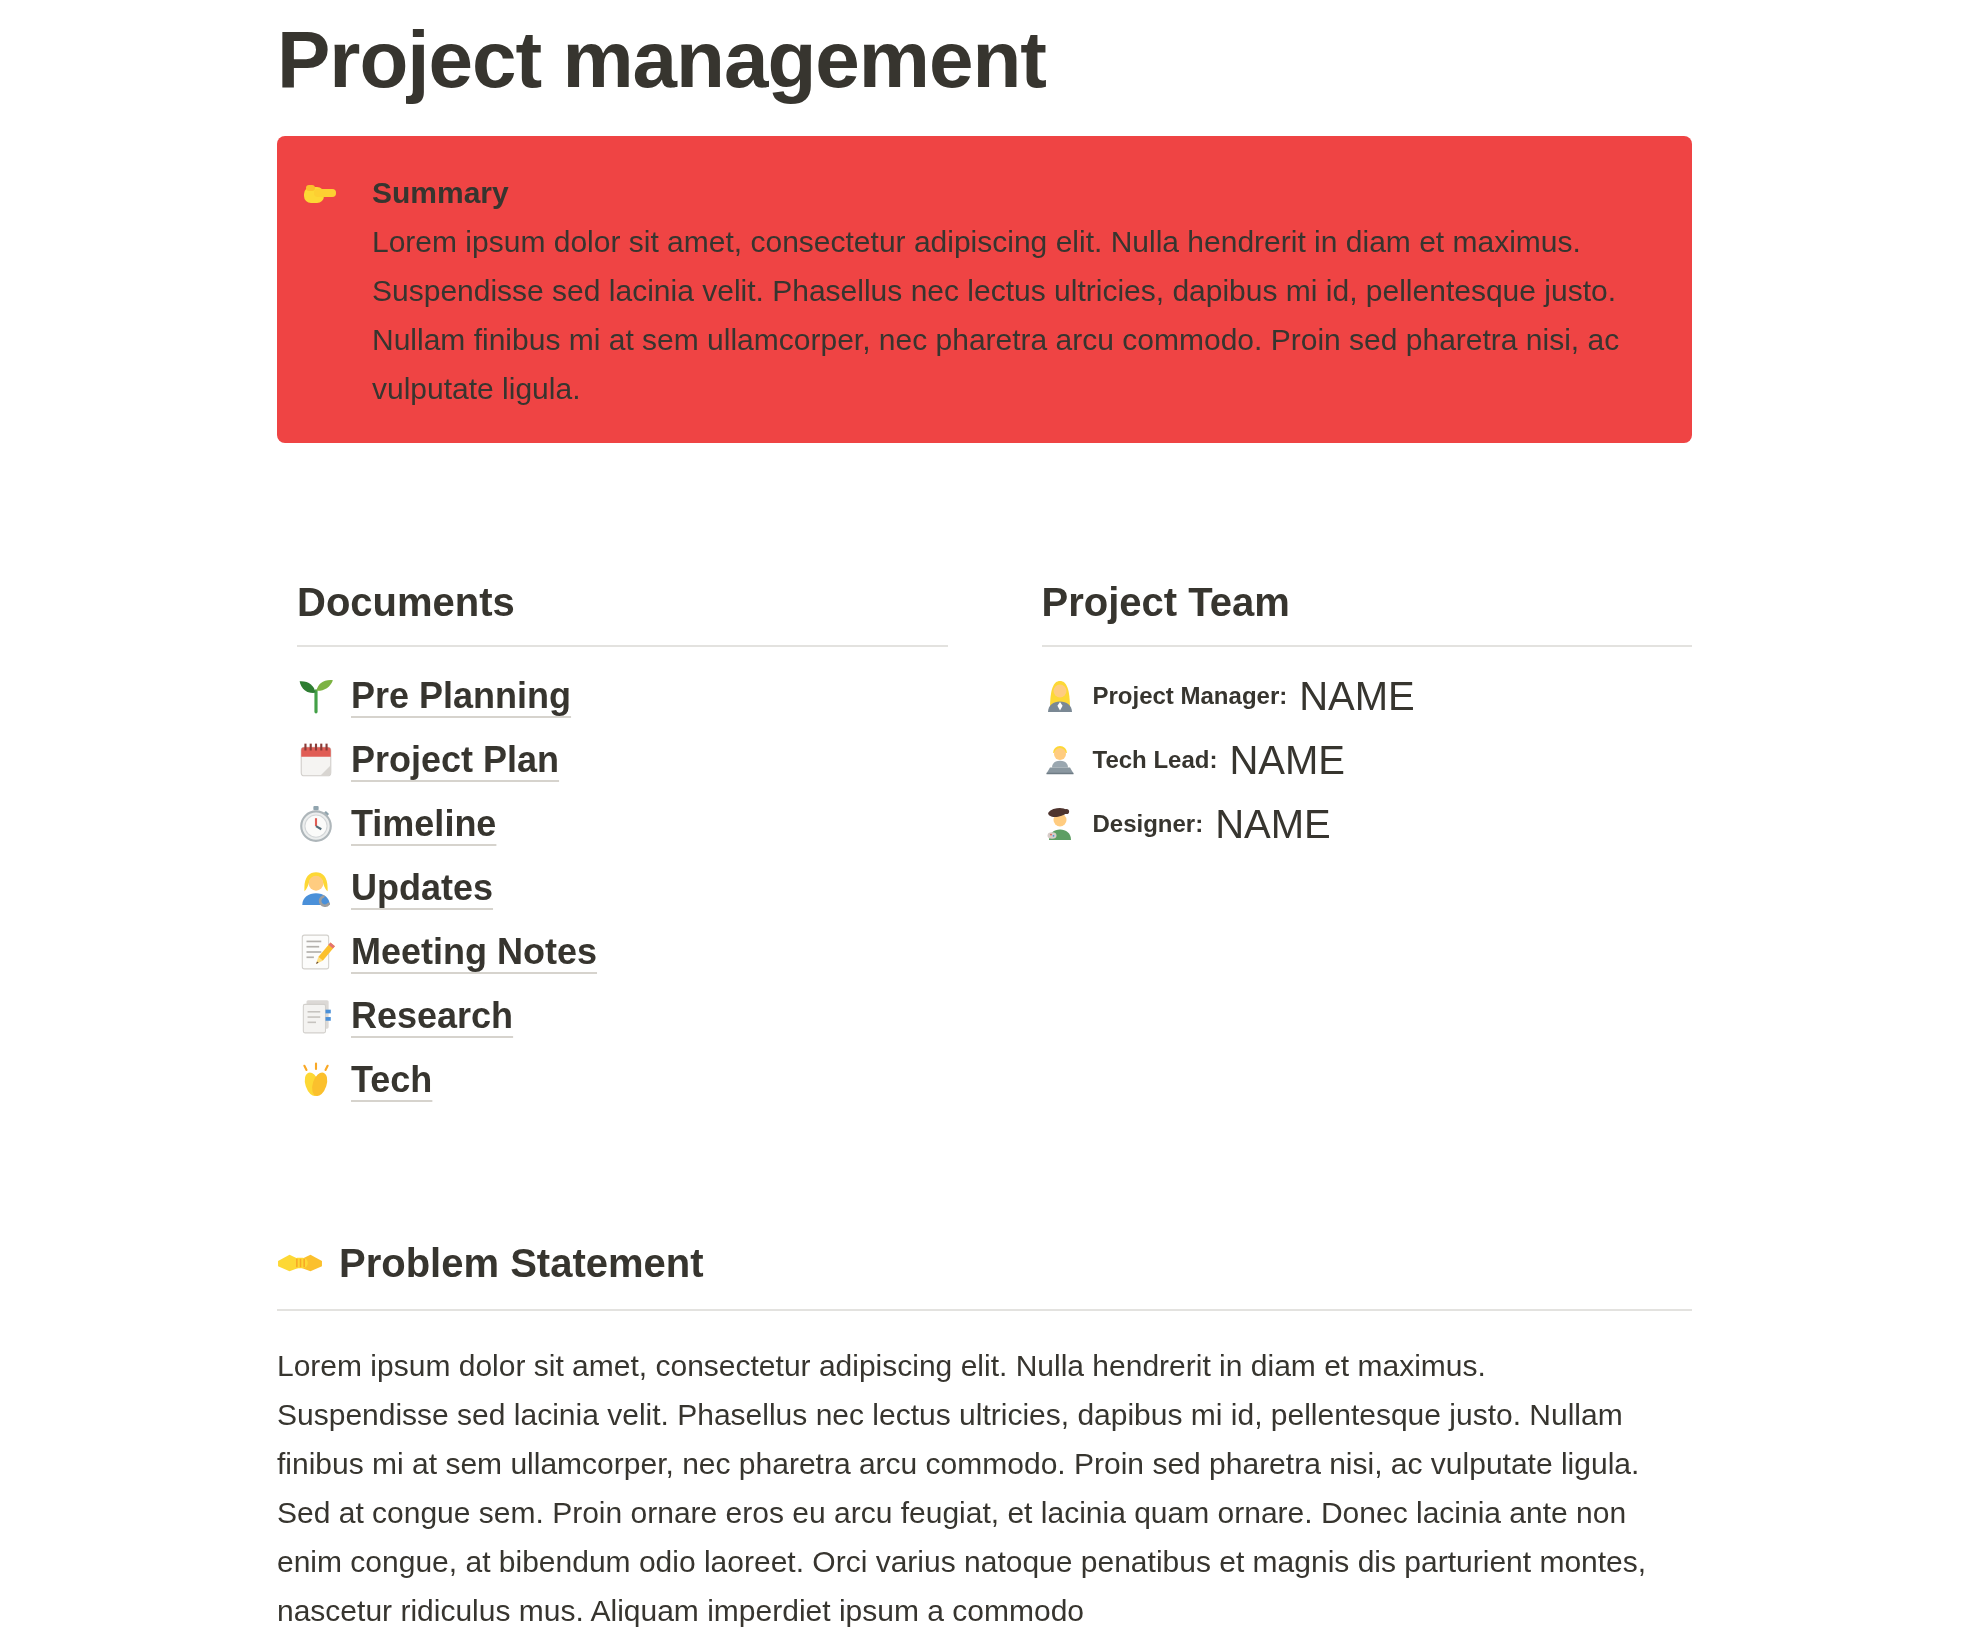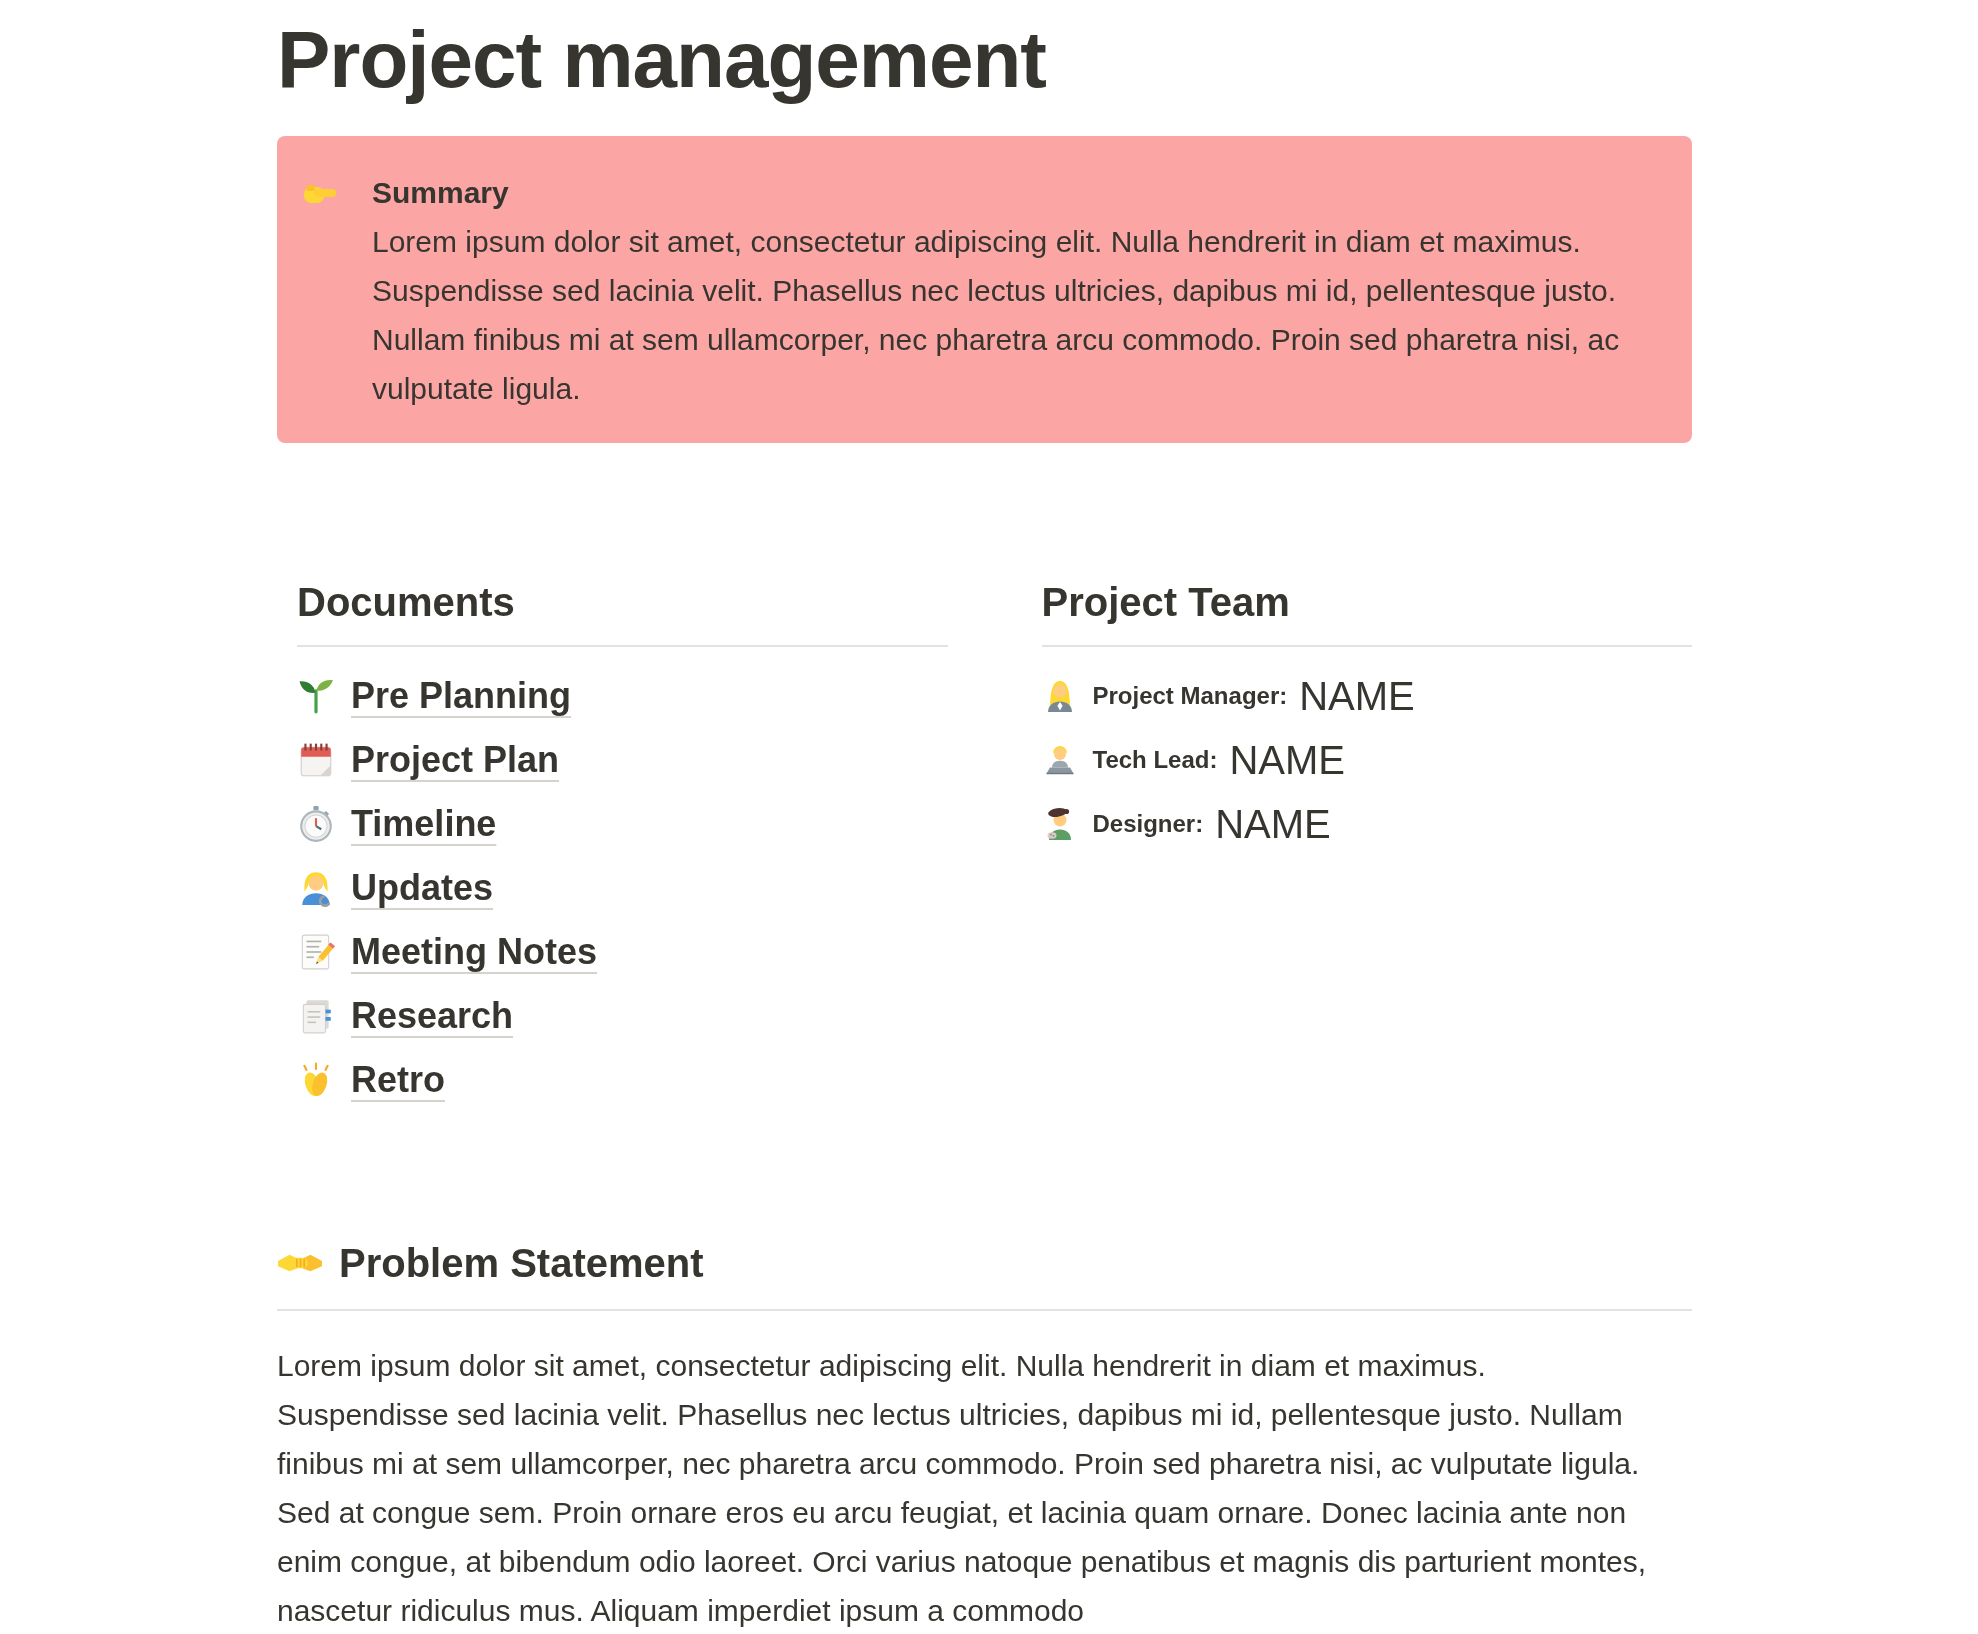--- a/index.html
+++ b/index.html
@@ -9,21 +9,21 @@
     -webkit-font-smoothing:antialiased;
   }
   .page { padding-left:277px; width:1415px; }
 
   h1.page-title {
     margin:14px 0 0 0; font-size:80px; line-height:92px;
     font-weight:700; letter-spacing:-1px; color:#37352f;
   }
 
   .callout {
-    margin-top:30px; background:#fca5a5; border-radius:8px;
+    margin-top:30px; background:#ef4444; border-radius:8px;
     padding:32px 36px 30px 25px; display:flex; align-items:flex-start;
     box-sizing:border-box; width:1415px;
   }
   .callout-icon { width:36px; height:36px; flex:none; margin-top:7px; }
   .callout-text { margin-left:34px; }
   .callout-text p { margin:0; font-size:30px; line-height:49px; }
   .callout-title { font-weight:700; }
   .callout-body { max-width:1260px; }
 
   .columns {
@@ -190,21 +190,21 @@
             <svg viewBox="0 0 36 36" width="38" height="38">
               <g stroke="#f9a825" stroke-width="2" stroke-linecap="round">
                 <line x1="7" y1="4.5" x2="9" y2="8.5"></line>
                   <line x1="18" y1="2.5" x2="18" y2="7.5"></line>
                 <line x1="29" y1="4.5" x2="27" y2="8.5"></line>
               </g>
               <ellipse cx="14.5" cy="22" rx="6.5" ry="11.5" transform="rotate(-18 14.5 22)" fill="#fdd835"></ellipse>
               <ellipse cx="21.5" cy="22" rx="6.5" ry="11.5" transform="rotate(18 21.5 22)" fill="#fbc02d"></ellipse>
             </svg>
           </span>
-          <span class="doc-label">Retro</span>
+          <span class="doc-label">Tech</span>
         </div>
 
       </div>
     </div>
 
     <div class="col">
       <h2 class="section-heading">Project Team</h2>
       <hr class="divider">
       <div class="item-list">
 

